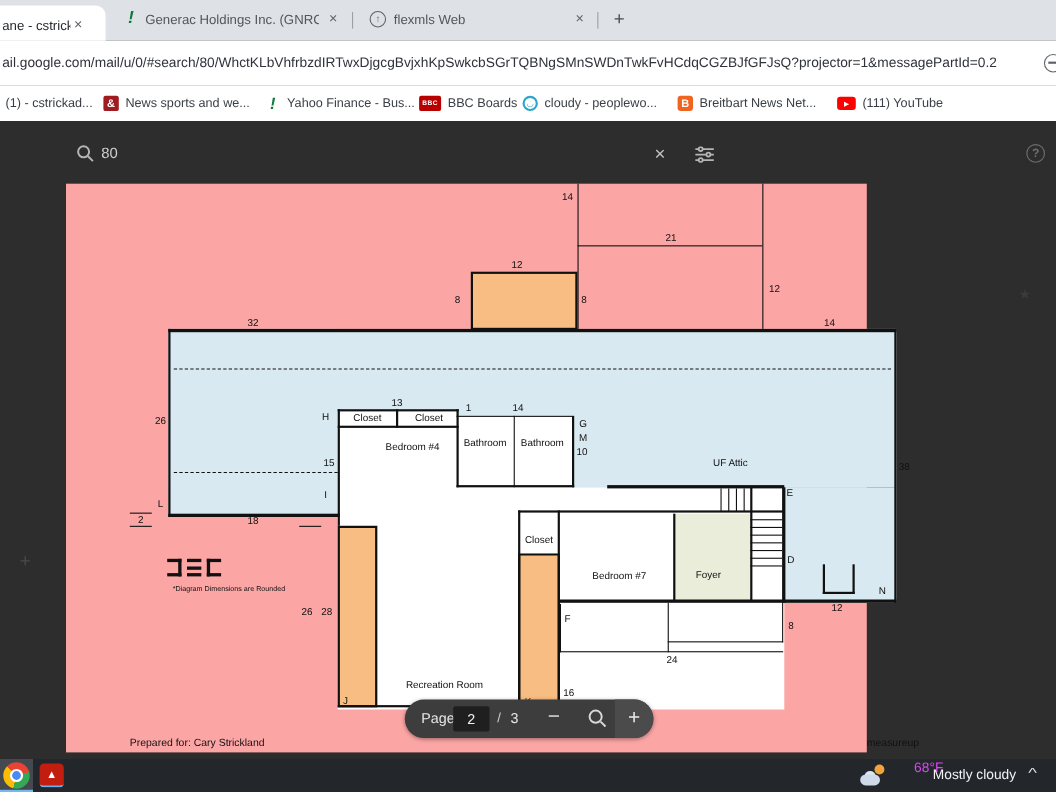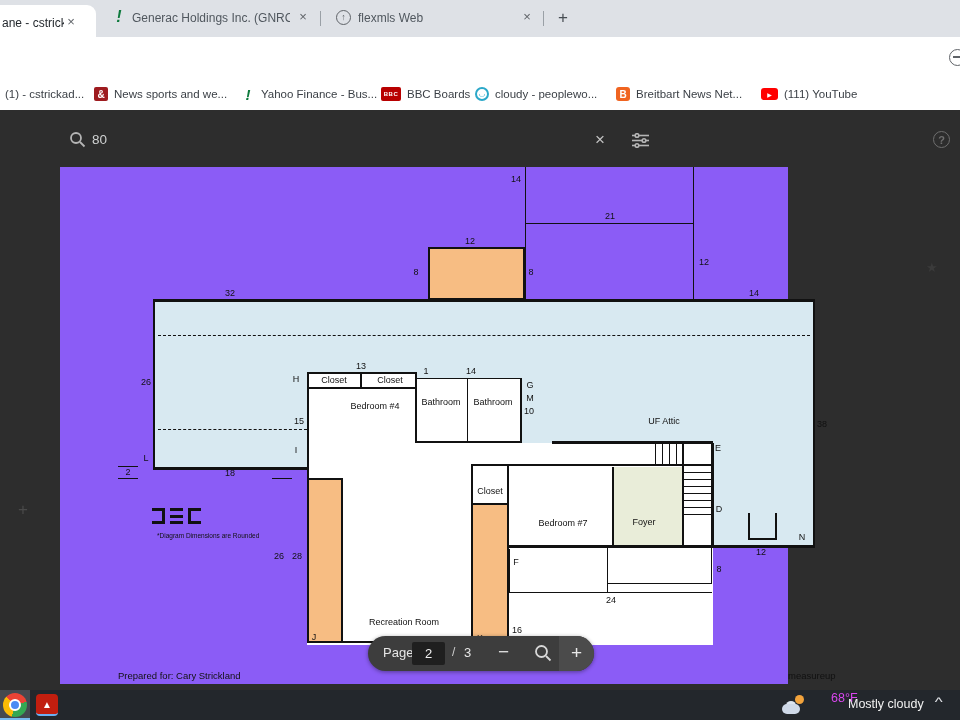--- a/index.html
+++ b/index.html
@@ -45,21 +45,21 @@
   
   #viewer { position:absolute; left:0; top:110px; width:960px; height:580px; background:#2d2d2d; }
   #searchq { position:absolute; left:92px; top:22px; font-size:13.5px; color:#cfd1d1; }
   .vx { position:absolute; left:595px; top:20px; font-size:17px; color:#c3c3c3; }
   .help { position:absolute; left:933px; top:21px; width:17px; height:17px; border:1.8px solid #6f6f6f;
           border-radius:50%; color:#6f6f6f; font-size:11px; font-weight:bold; text-align:center; line-height:17px; }
   .faint-plus { position:absolute; left:18px; top:390px; color:#4a4a4a; font-size:17px; }
   .faint-star { position:absolute; left:926px; top:150px; color:#3b3b3b; font-size:13px; }
 
   
-  #page { position:absolute; left:60px; top:167px; width:728px; height:517px; background:#8b5cf6; }
+  #page { position:absolute; left:60px; top:167px; width:728px; height:517px; background:#fca5a5; }
   #fp { position:absolute; left:0; top:0; width:840px; height:517px; }
   .w { position:absolute; background:#111; }
   .fill { position:absolute; }
   .dash { position:absolute; border-top:1px dashed #111; }
   .lab { position:absolute; transform:translate(-50%,-50%); font-size:9px; color:#111; white-space:nowrap; }
   .lab.r { font-size:9px; }
   #prepared { position:absolute; left:58px; top:503px; font-size:9.5px; color:#111; }
   #brand { position:absolute; left:728px; top:503px; font-size:9.5px; color:#111; }
   
   #logo { position:absolute; left:92px; top:341px; width:50px; height:18px; }
@@ -118,20 +118,21 @@
   <div>
     <span class="fav-flex" style="left:336px;">↑</span>
     <span class="tab-title dim" style="left:358px;width:150px;">flexmls Web</span>
     <span class="tab-x" style="left:519px;">×</span>
   </div>
   <div class="tab-sep" style="left:543px;"></div>
   <span class="newtab" style="left:553px;">+</span>
 </div>
 
 <div id="urlbar">
+  <span id="urltext">ail.google.com/mail/u/0/#search/80/WhctKLbVhfrbzdIRTwxDjgcgBvjxhKpSwkcbSGrTQBNgSMnSWDnTwkFvHCdqCGZBJfGFJsQ?projector=1&amp;messagePartId=0.2</span>
   <span class="url-icon"></span>
 </div>
 
 <div id="bookmarks">
   <div class="bm" style="left:5px;">
       <span class="bm-label">(1) - cstrickad...</span>
     </div>
   <div class="bm" style="left:94px;">
       <span class="bi bi-amp">&amp;</span>
       <span class="bm-label">News sports and we...</span>

